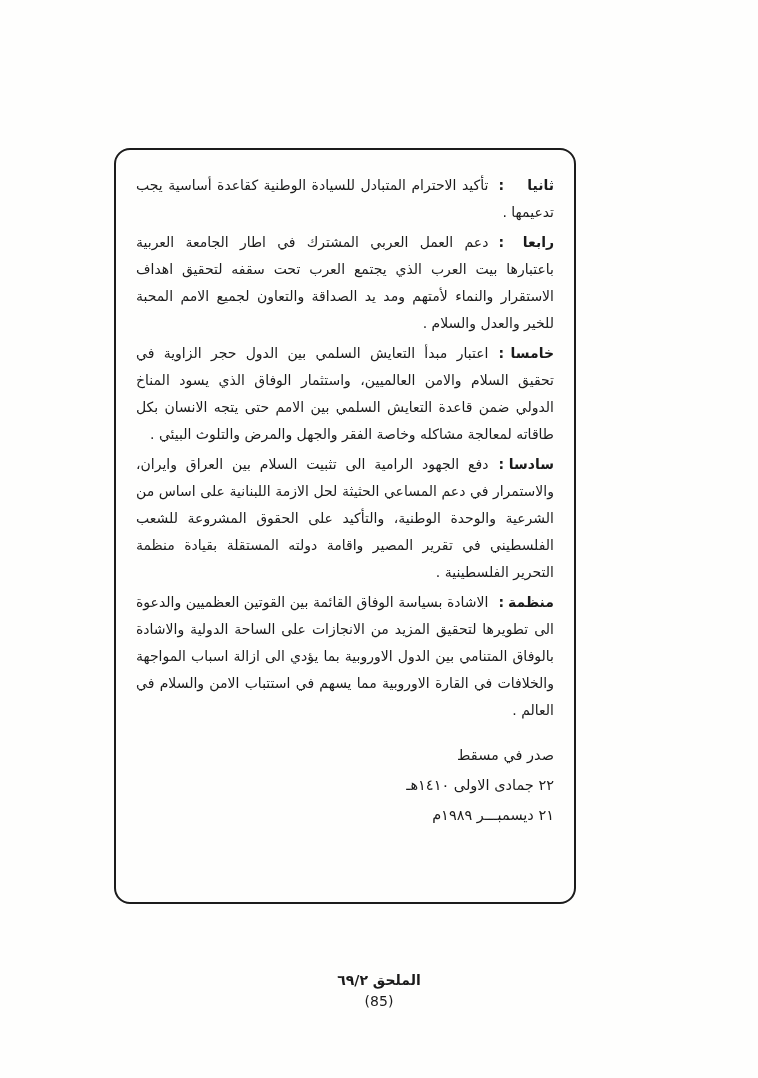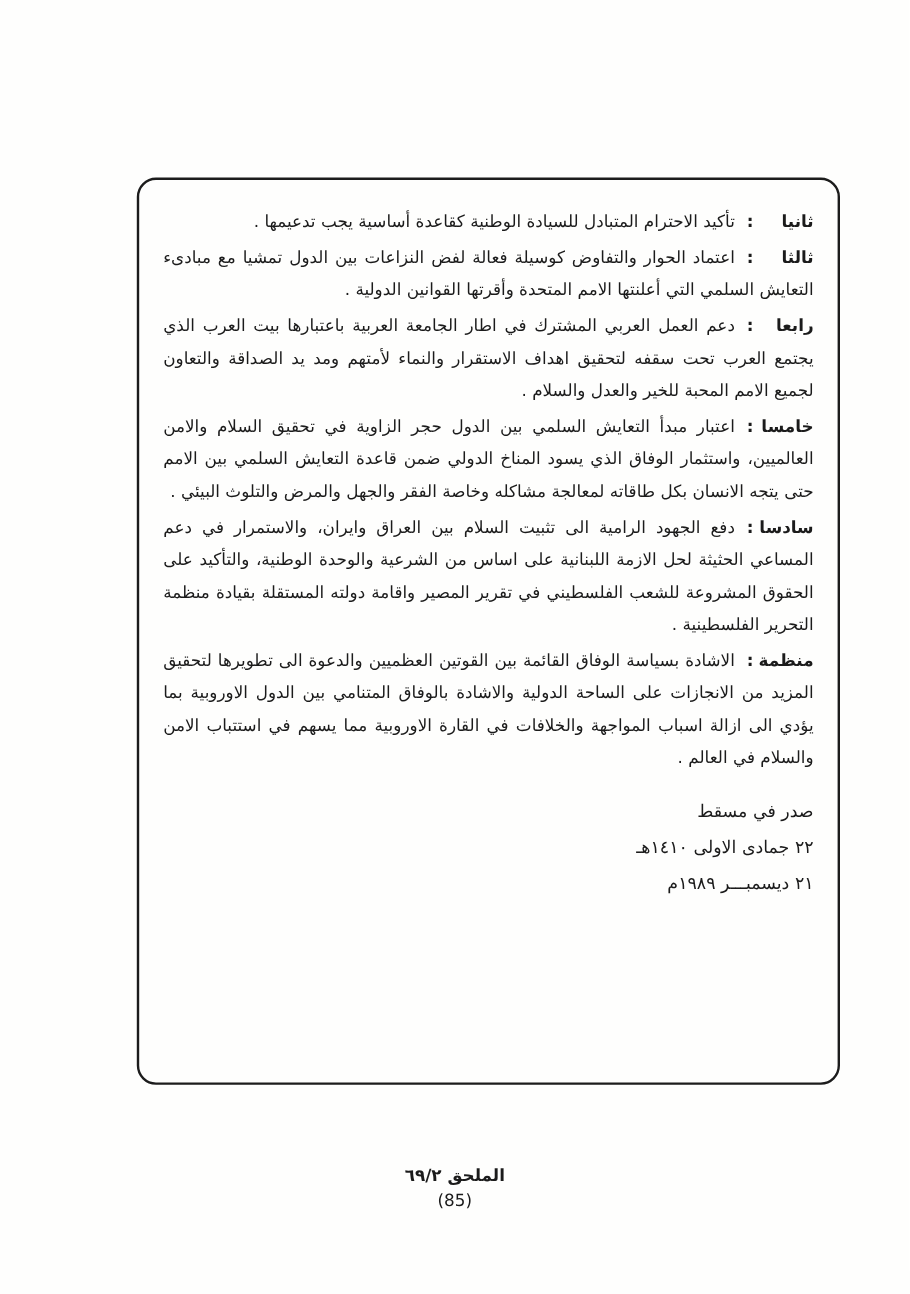--- a/index.html
+++ b/index.html
@@ -14,21 +14,21 @@
       background: #fefefd;
       font-family: "DejaVu Sans", sans-serif;
       color: #1b1b1b;
       direction: rtl;
       overflow: hidden;
     }
     .doc-box {
       position: absolute;
       top: 148px;
       left: 114px;
-      width: 586px;
+      width: 462px;
       height: 756px;
       box-sizing: border-box;
       border: 2px solid #1c1c1c;
       border-radius: 16px;
       padding: 22px 20px 0 20px;
       direction: rtl;
     }
     .item {
       margin: 0 0 3px 0;
       font-size: 14px;
@@ -73,21 +73,20 @@
   </style>
 </head>
 <body>
 
 <div class="page">
 
   <div class="doc-box">
 
     <p class="item"><span class="lbl">ثانيا</span><span class="sep">:</span><span class="txt">تأكيد الاحترام المتبادل للسيادة الوطنية كقاعدة أساسية يجب تدعيمها .</span></p>
 
-    <p class="item"><span class="lbl">ثالثا</span><span class="sep">:</span><span class="txt">اعتماد الحوار والتفاوض كوسيلة فعالة لفض النزاعات بين الدول تمشيا مع مبادىء التعايش السلمي التي أعلنتها الامم المتحدة وأقرتها القوانين الدولية .</span></p>
 
     <p class="item"><span class="lbl">رابعا</span><span class="sep">:</span><span class="txt">دعم العمل العربي المشترك في اطار الجامعة العربية باعتبارها بيت العرب الذي يجتمع العرب تحت سقفه لتحقيق اهداف الاستقرار والنماء لأمتهم ومد يد الصداقة والتعاون لجميع الامم المحبة للخير والعدل والسلام .</span></p>
 
     <p class="item"><span class="lbl">خامسا</span><span class="sep">:</span><span class="txt">اعتبار مبدأ التعايش السلمي بين الدول حجر الزاوية في تحقيق السلام والامن العالميين، واستثمار الوفاق الذي يسود المناخ الدولي ضمن قاعدة التعايش السلمي بين الامم حتى يتجه الانسان بكل طاقاته لمعالجة مشاكله وخاصة الفقر والجهل والمرض والتلوث البيئي .</span></p>
 
     <p class="item"><span class="lbl">سادسا</span><span class="sep">:</span><span class="txt">دفع الجهود الرامية الى تثبيت السلام بين العراق وايران، والاستمرار في دعم المساعي الحثيثة لحل الازمة اللبنانية على اساس من الشرعية والوحدة الوطنية، والتأكيد على الحقوق المشروعة للشعب الفلسطيني في تقرير المصير واقامة دولته المستقلة بقيادة منظمة التحرير الفلسطينية .</span></p>
 
     <p class="item"><span class="lbl">منظمة</span><span class="sep">:</span><span class="txt">الاشادة بسياسة الوفاق القائمة بين القوتين العظميين والدعوة الى تطويرها لتحقيق المزيد من الانجازات على الساحة الدولية والاشادة بالوفاق المتنامي بين الدول الاوروبية بما يؤدي الى ازالة اسباب المواجهة والخلافات في القارة الاوروبية مما يسهم في استتباب الامن والسلام في العالم .</span></p>
 
     <div class="closing">

